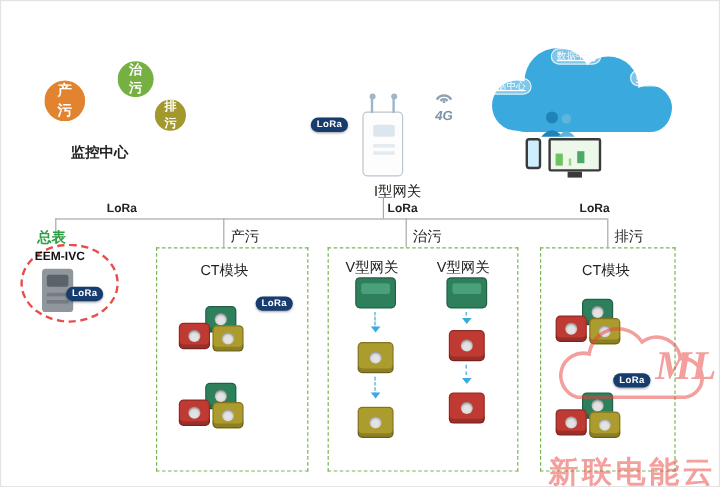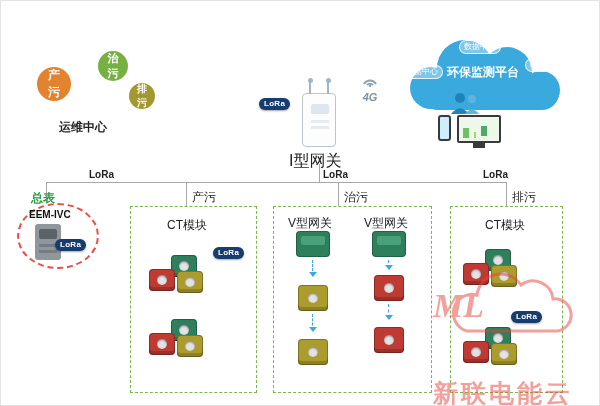--- a/index.html
+++ b/index.html
@@ -24,31 +24,31 @@
 
   
   .gw-device { left:301px; top:92px; width:34px; height:54px; background:#fdfdfd;
                border:1px solid #b9c6d0; border-radius:4px; z-index:4; }
   .antenna { position:absolute; width:2px; height:12px; background:#9fb6c9; top:-12px; }
   .antenna::after { content:""; position:absolute; top:-4px; left:-1.5px; width:5px; height:5px;
                     border-radius:50%; background:#9fb6c9; }
   .ant-l { left:6px; } .ant-r { right:6px; }
   .gw-screen { position:absolute; left:8px; top:10px; width:18px; height:10px; background:#dbe6ee; border-radius:2px; }
   .gw-dots { position:absolute; left:8px; top:26px; width:18px; height:3px; background:#e4ebf1; box-shadow:0 6px 0 #e4ebf1; }
-  .gw-label { left:288px; top:150px; width:62px; text-align:left; font-size:16px; }
+  .gw-label { left:288px; top:150px; width:62px; text-align:right; font-size:12px; }
 
   
   .net4g { left:356px; top:72px; width:26px; text-align:center; z-index:5; }
   .net4g .g-text { font-size:11px; font-weight:bold; color:#7d93a6; font-style:italic; }
 
   
   .cloud-wrap { left:392px; top:33px; width:176px; height:82px; }
   .cloud-label { left:412px; top:63px; width:140px; text-align:center; color:#fff; font-size:12px; font-weight:bold; z-index:3; }
   .bubble { position:absolute; background:rgba(255,255,255,.35); border:1px solid rgba(255,255,255,.8);
-            color:#fff; font-size:8px; line-height:1; padding:2px 4px; border-radius:8px; z-index:3; white-space:nowrap; }
+            color:#fff; font-size:8px; line-height:1; padding:2px 4px; border-radius:8px; z-index:3; white-space:nowrap;text-decoration:underline; }
 
   .phone { left:437px; top:114px; width:13px; height:26px; border:2px solid #3a3a3a; border-radius:3px; background:#cfeefd; z-index:4; }
   .monitor { left:456px; top:114px; width:44px; height:28px; border:2px solid #3a3a3a; border-radius:2px; background:#eef8ea; z-index:4; }
   .monitor::after { content:""; position:absolute; left:14px; bottom:-7px; width:12px; height:5px; background:#3a3a3a; }
   .monitor-bars { position:absolute; left:4px; bottom:3px; width:6px; height:10px; background:#6fbf63;
                   box-shadow:9px 2px 0 -2px #9fd17f, 18px -2px 0 0 #4ca968, 27px 3px 0 -3px #9fd17f; }
 
   
   .line-h { position:absolute; height:1px; background:#a8a8a8; }
   .line-v { position:absolute; width:1px; background:#a8a8a8; }
@@ -85,41 +85,41 @@
          box-shadow:inset 0 0 0 1px rgba(0,0,0,.25); }
   .vgw-face { position:absolute; left:5px; top:5px; width:24px; height:9px; background:#4aa078; border-radius:2px; }
 
   
   .arr { position:absolute; width:0; border-left:1px dashed #3aa9de; }
   .arr::after { content:""; position:absolute; left:-4px; bottom:-6px;
                 border:4px solid transparent; border-top:5px solid #3aa9de; }
 
   
   .wm { left:432px; top:260px; width:164px; height:142px; opacity:.5; pointer-events:none;
-        text-align:left; z-index:9; }
+        text-align:right; z-index:9; }
   .wm-logo { position:absolute; left:0; right:0; top:26px; font-size:34px; font-weight:bold;
              font-style:italic; color:#e8413c; font-family:"Liberation Serif", serif; }
   .wm-text { position:absolute; left:0; right:0; top:88px; font-size:25px; font-weight:bold;
              color:#e8413c; letter-spacing:3px; white-space:nowrap;margin-top:28px; }
 </style>
 </head>
 <body>
 
 <div class="stage">
 
   <div class="gear gear-chanwu">
     <span>产污</span>
   </div>
   <div class="gear gear-zhiwu">
     <span>治污</span>
   </div>
   <div class="gear gear-paiwu">
     <span>排污</span>
   </div>
-  <div class="abs gear-caption">运维中心</div>
+  <div class="abs gear-caption">监控中心</div>
 
   <div class="abs lora" style="left:258px; top:97px;">LoRa</div>
   <div class="abs gw-device">
     <div class="antenna ant-l"></div>
     <div class="antenna ant-r"></div>
     <div class="gw-screen"></div>
     <div class="gw-dots"></div>
   </div>
   <div class="abs gw-label">I型网关</div>
 
@@ -136,21 +136,20 @@
     <svg viewBox="0 0 176 82" width="176" height="82">
       <g fill="#3aa9de">
         <circle cx="38" cy="54" r="21"></circle>
         <circle cx="72" cy="34" r="28"></circle>
         <circle cx="114" cy="38" r="25"></circle>
         <circle cx="148" cy="56" r="19"></circle>
         <rect x="28" y="42" width="138" height="34" rx="17"></rect>
       </g>
     </svg>
   </div>
-  <div class="abs cloud-label">环保监测平台</div>
   <div class="bubble" style="left:458px; top:39px;">数据中心</div>
   <div class="bubble" style="left:400px; top:64px;">数据中心</div>
   <div class="bubble" style="left:524px; top:57px;">联动耦合</div>
 
   <svg class="abs" style="left:448px; top:90px; z-index:4;" width="32" height="24" viewBox="0 0 32 24">
     <g fill="#1f83b8">
       <circle cx="11" cy="7" r="5"></circle>
       <path d="M2 23 q9 -11 18 0 z"></path>
     </g>
     <g fill="#5db5dd">

